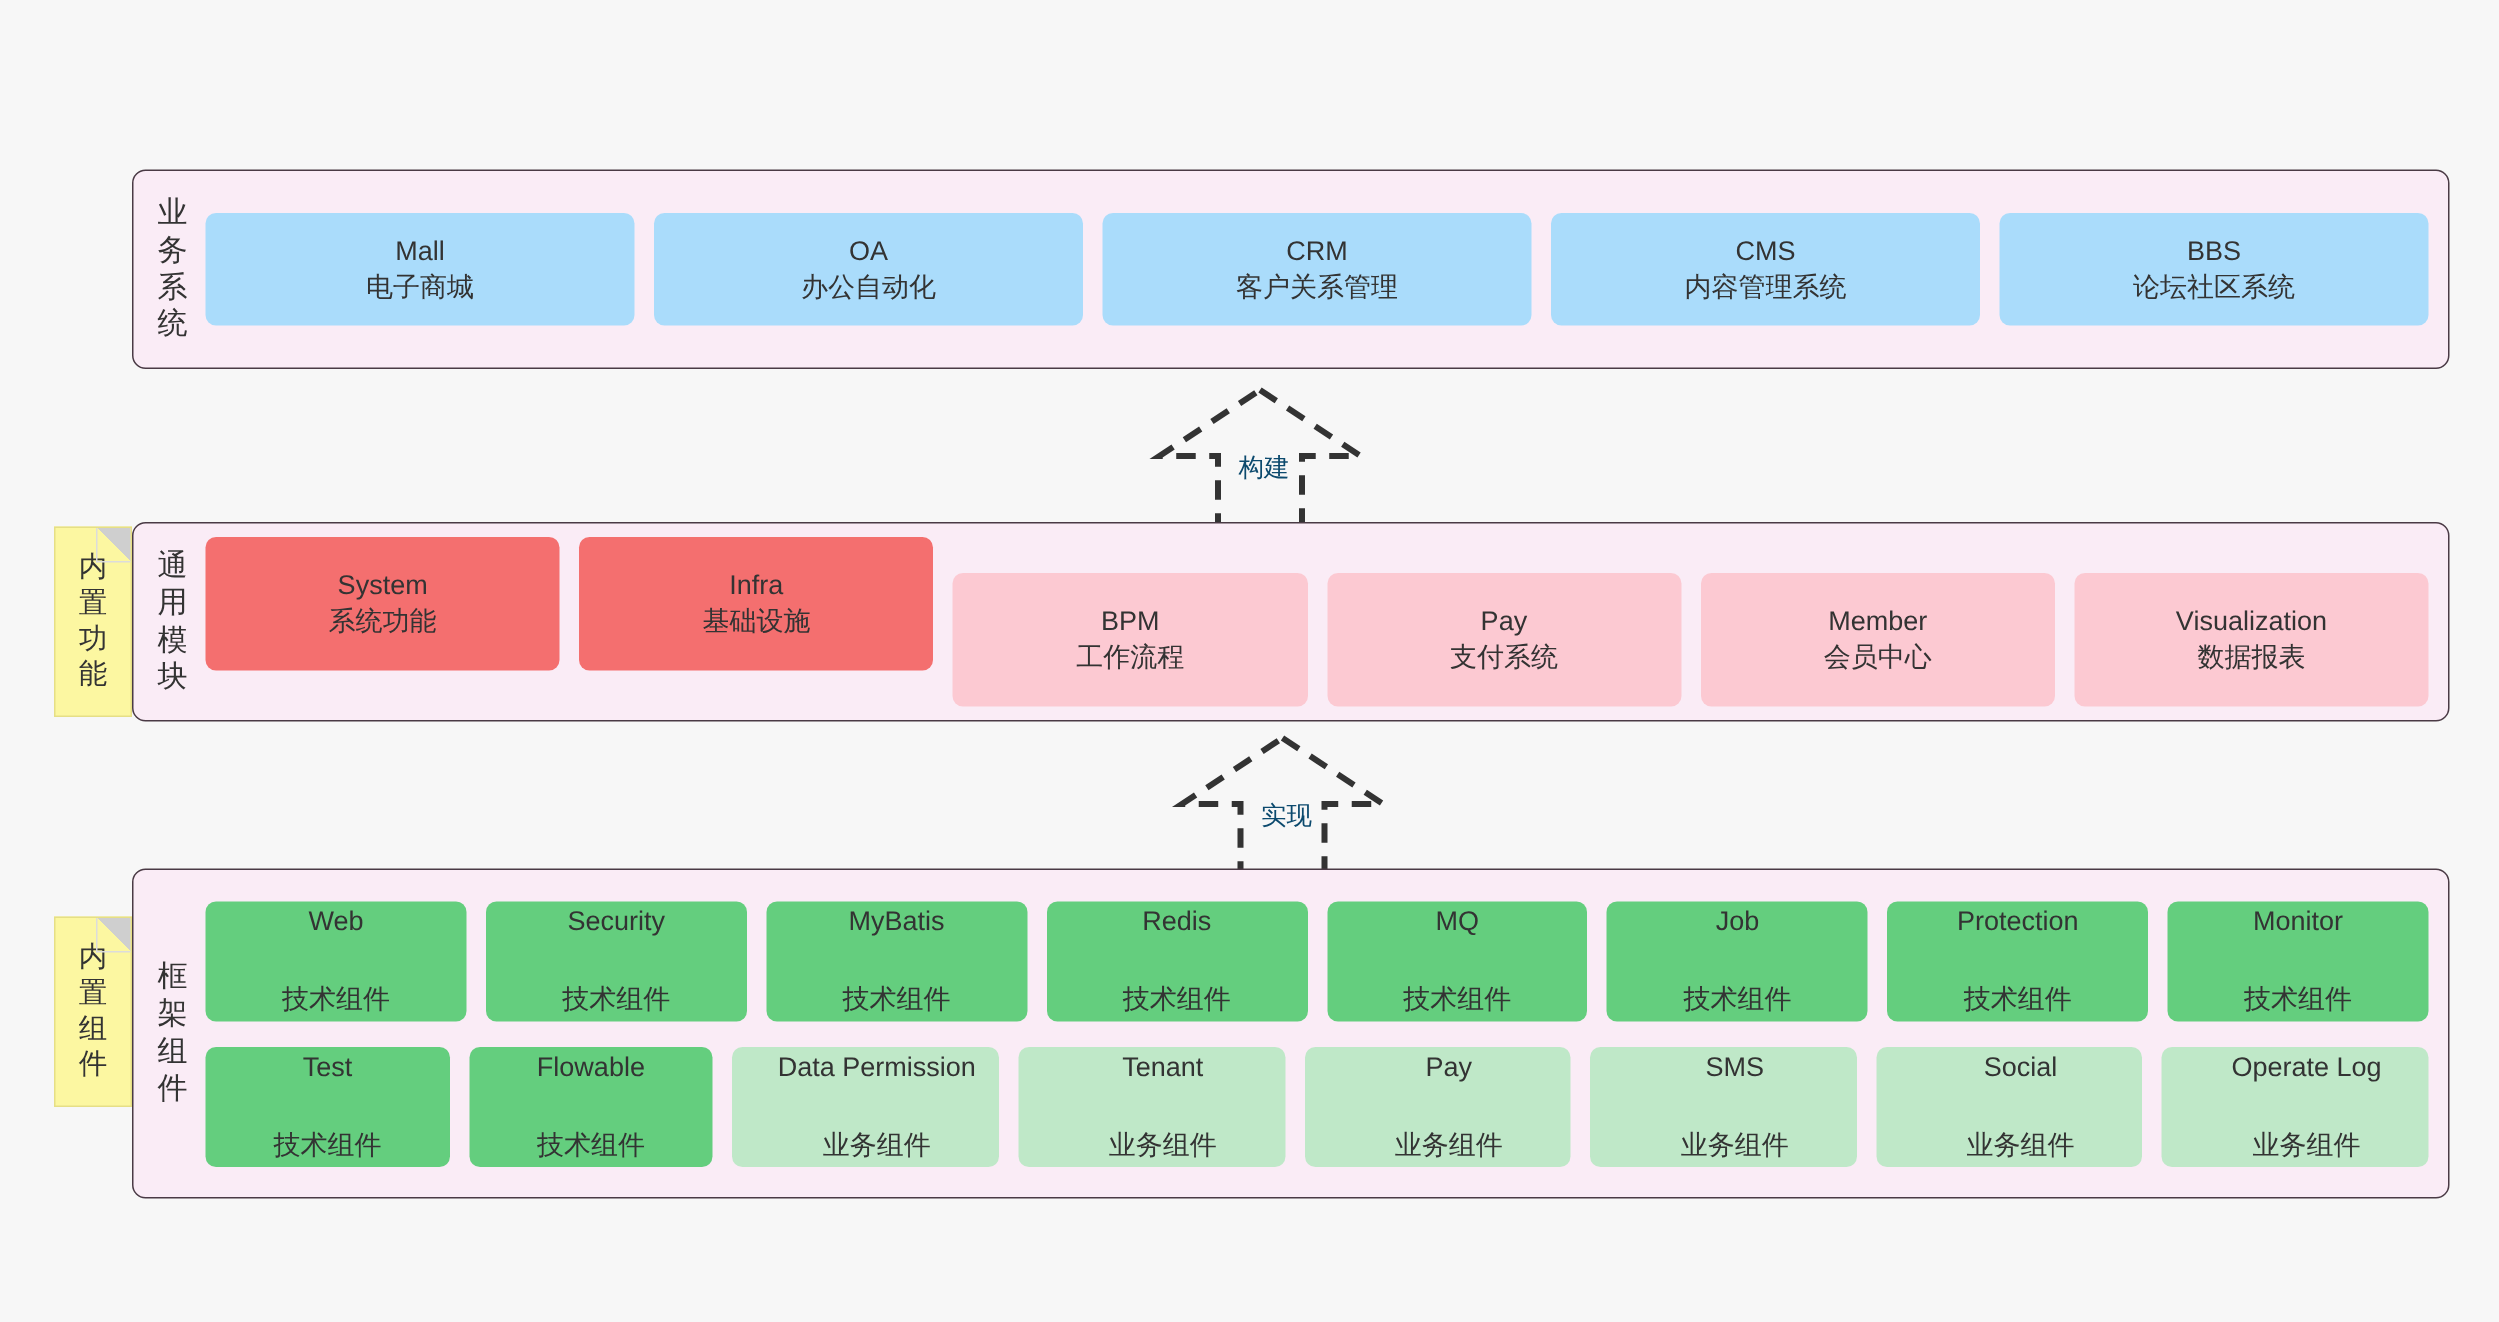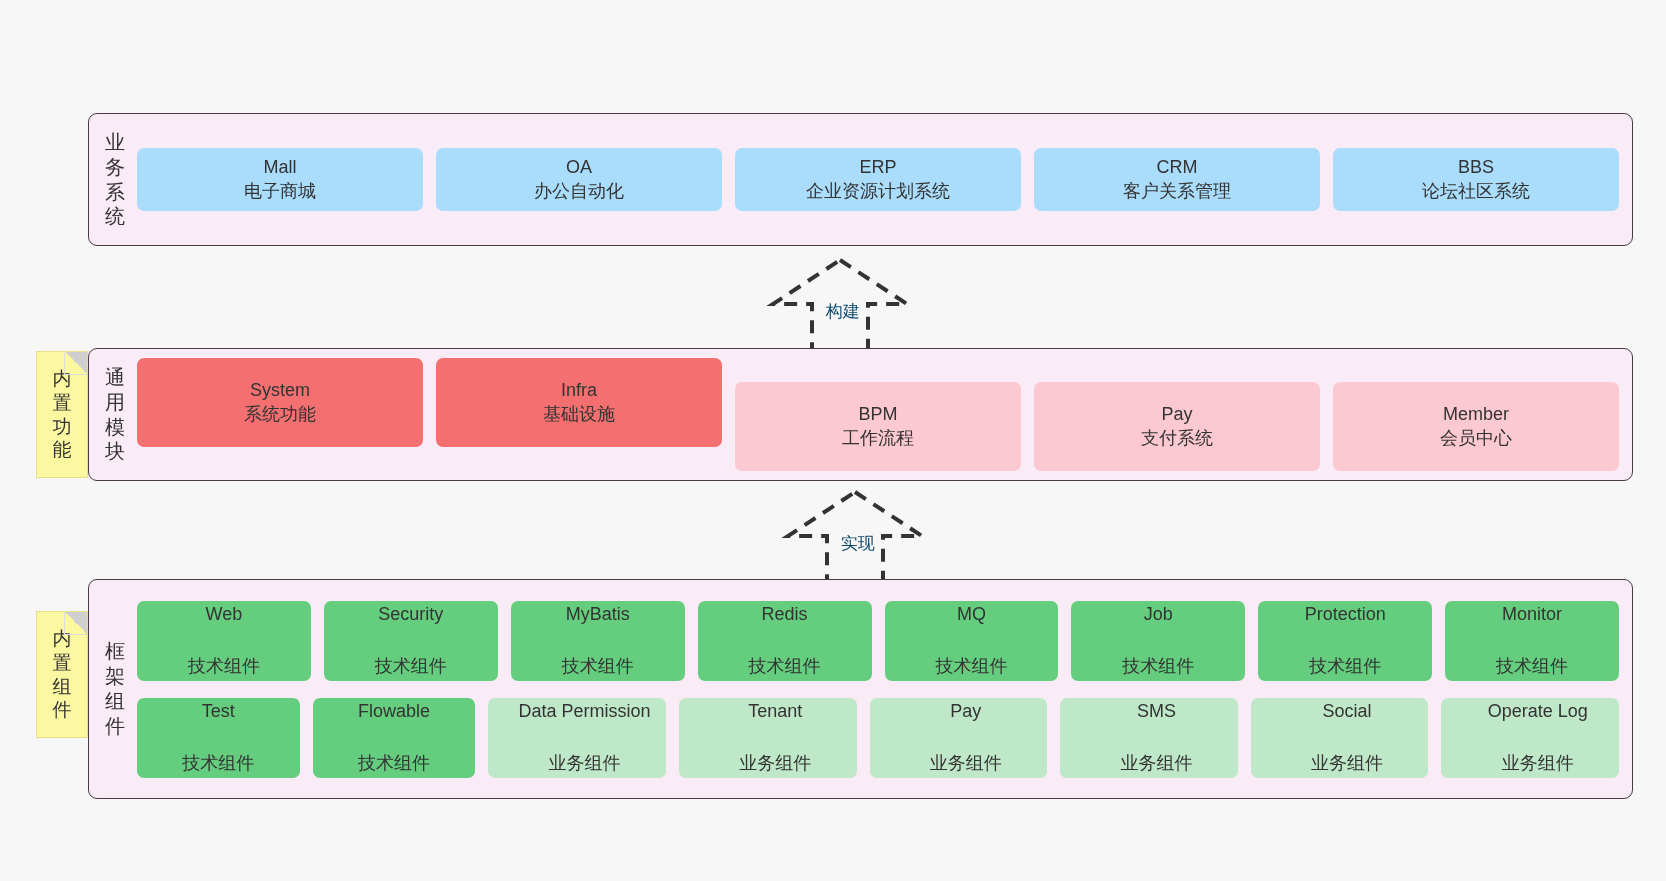--- a/index.html
+++ b/index.html
@@ -72,21 +72,21 @@
     font-size: 18px;
     line-height: 1.30;
     color: #333333;
     padding: 4px 6px;
     user-select: none;
   }
   .card .name { white-space: normal; }
   .card .sub  { white-space: nowrap; }
 
   
-  #layer-business .card { flex: 1 1 0; height: 63px; background: #aadcfb; }
+  #layer-business .card { flex: 1 1 0; height: 75px; background: #aadcfb; }
   
   #layer-modules  .card { flex: 1 1 0; height: 89px; text-align: center; }
   #layer-modules .card.red  { background: #f46f6f; }
   #layer-modules .card.pink { background: #fcc9d2; margin-top: 24px; }
   
   #layer-framework .card { flex: 1 1 0; height: 80px; gap: 28px; }
   #layer-framework .card.green-dark  { background: #64ce7e; }
   #layer-framework .card.green-light { background: #bfe8c8; padding-left: 21px; }
 
   
@@ -151,26 +151,26 @@
     <div class="card-row">
       <div class="card">
         <span class="name">Mall</span>
         <span class="sub">电子商城</span>
       </div>
       <div class="card">
         <span class="name">OA</span>
         <span class="sub">办公自动化</span>
       </div>
       <div class="card">
-        <span class="name">ERP</span>
-        <span class="sub">企业资源计划系统</span>
-      </div>
-      <div class="card">
         <span class="name">CRM</span>
         <span class="sub">客户关系管理</span>
+      </div>
+      <div class="card">
+        <span class="name">CMS</span>
+        <span class="sub">内容管理系统</span>
       </div>
       <div class="card">
         <span class="name">BBS</span>
         <span class="sub">论坛社区系统</span>
       </div>
     </div>
   </div>
 </div>
 
 <div class="arrow-wrap" id="arrow-build">
@@ -200,20 +200,24 @@
         <span class="sub">工作流程</span>
       </div>
       <div class="card pink">
         <span class="name">Pay</span>
         <span class="sub">支付系统</span>
       </div>
       <div class="card pink">
         <span class="name">Member</span>
         <span class="sub">会员中心</span>
       </div>
+      <div class="card pink">
+        <span class="name">Visualization</span>
+        <span class="sub">数据报表</span>
+      </div>
     </div>
   </div>
 </div>
 
 <div class="arrow-wrap" id="arrow-realize">
   <svg viewBox="0 0 170 96" preserveAspectRatio="none" aria-hidden="true">
     <path d="M 85 4 L 152 48 L 113 48 L 113 96 L 57 96 L 57 48 L 18 48 Z" fill="none" stroke="#333333" stroke-width="4" stroke-dasharray="13 9" stroke-linejoin="miter"></path>
   </svg>
   <span class="arrow-label">实现</span>
 </div>

